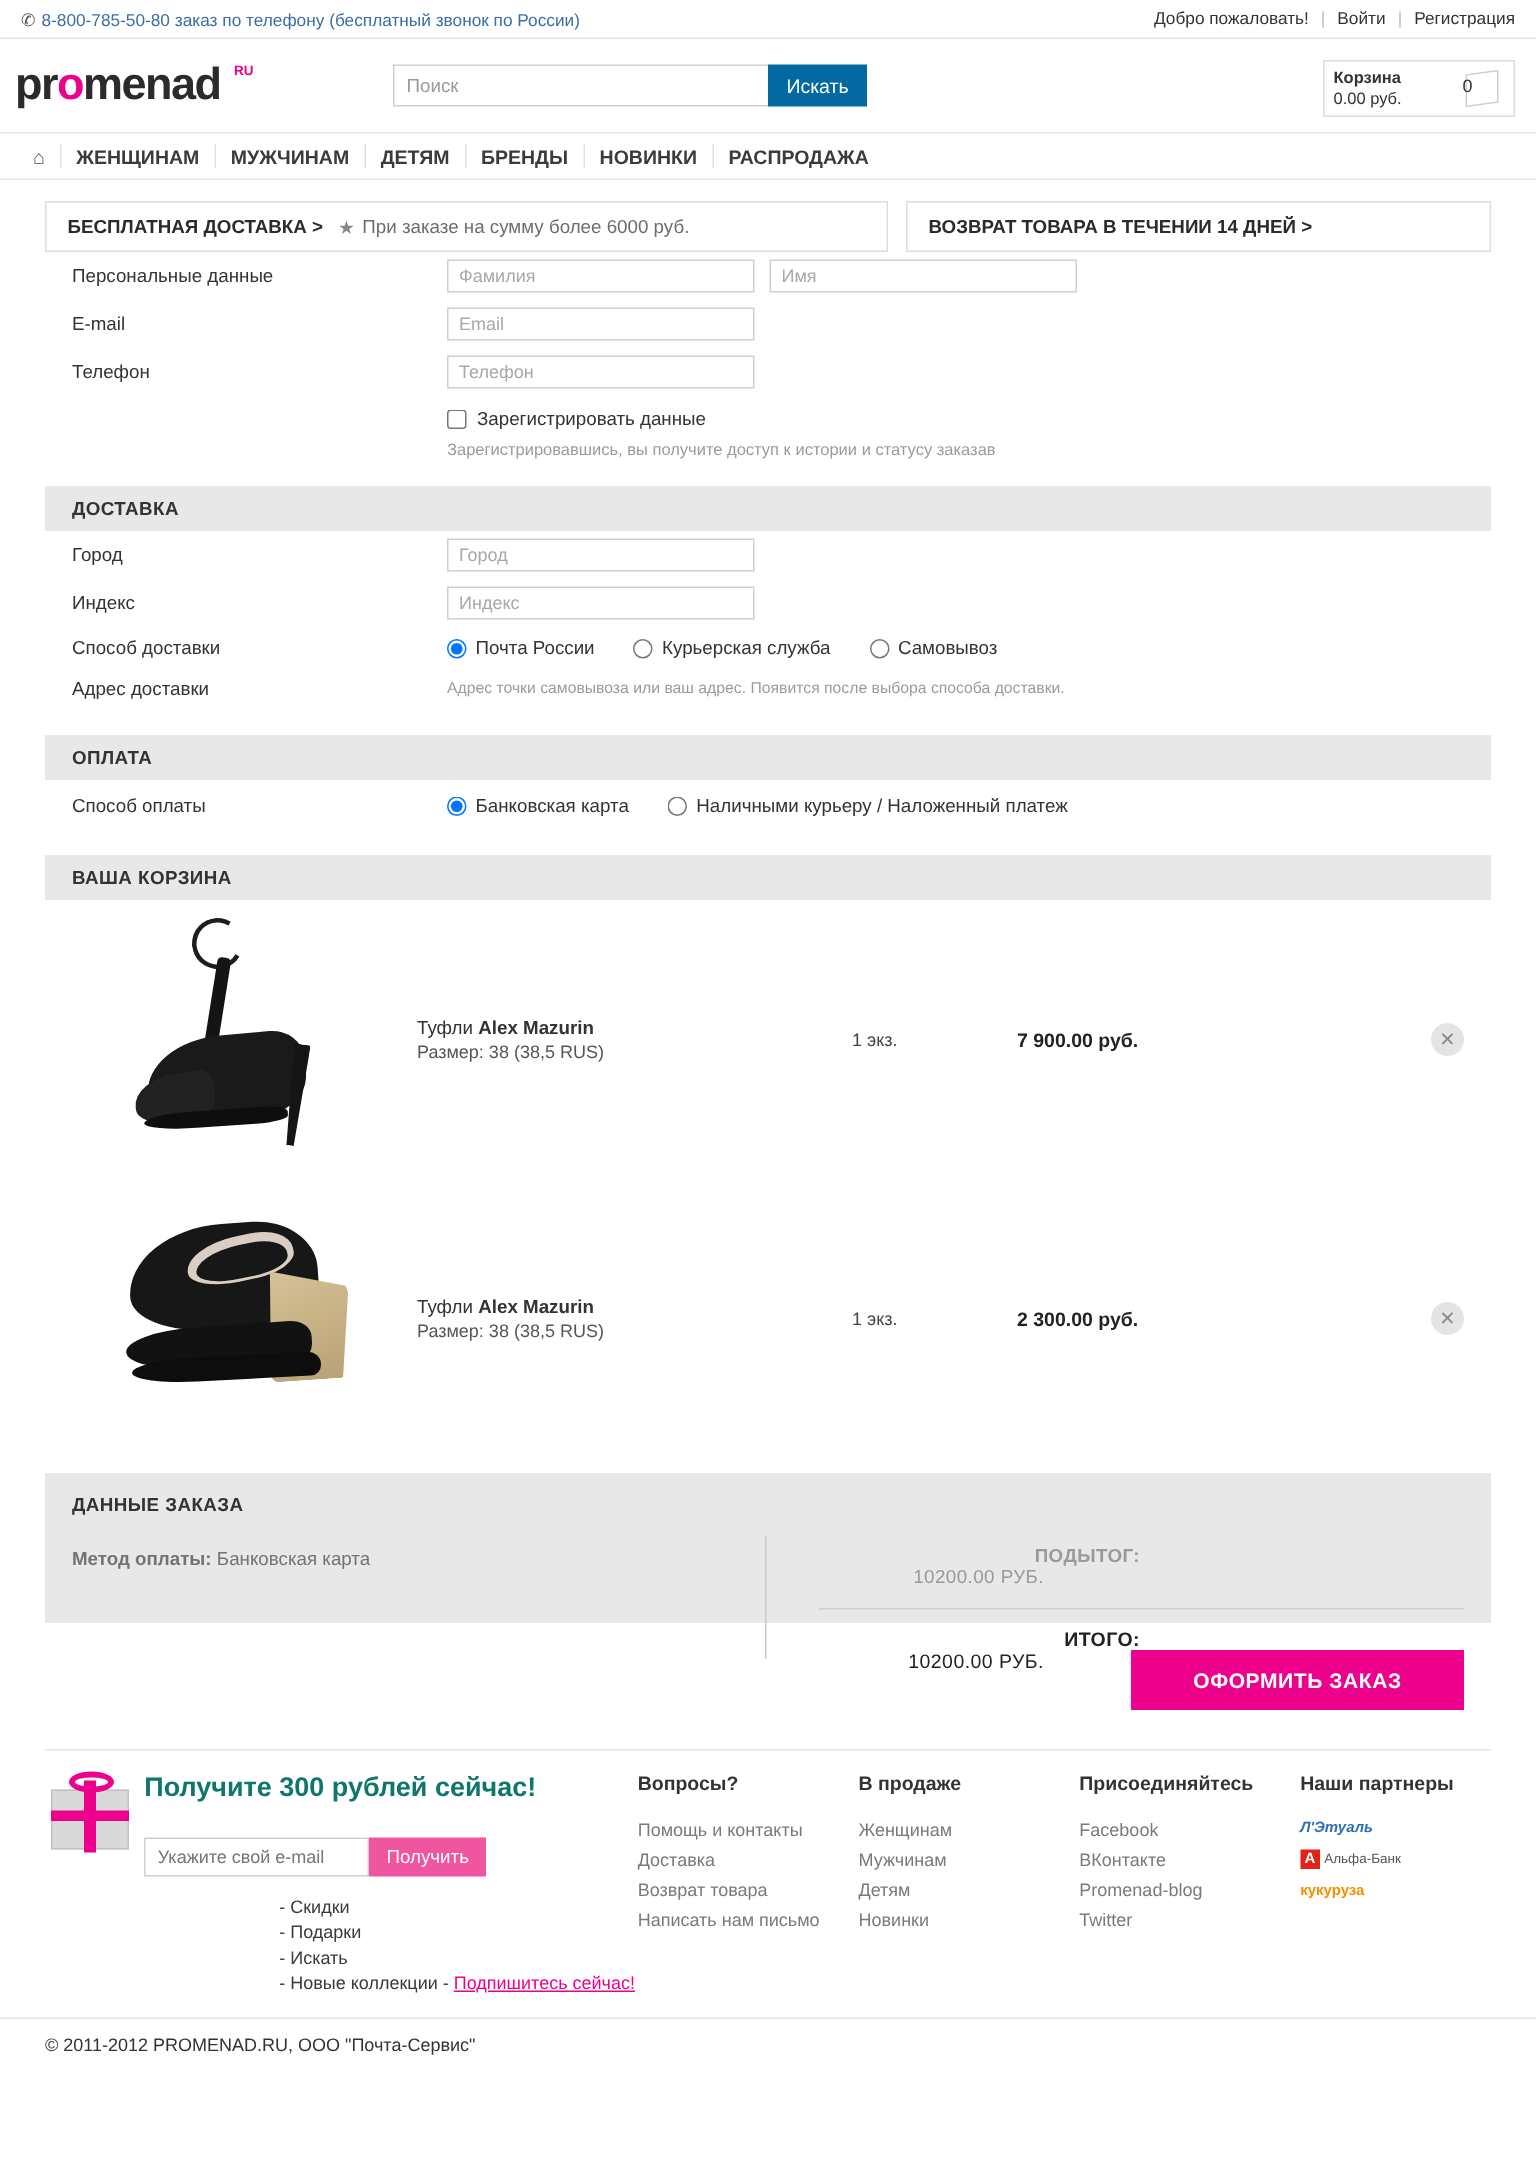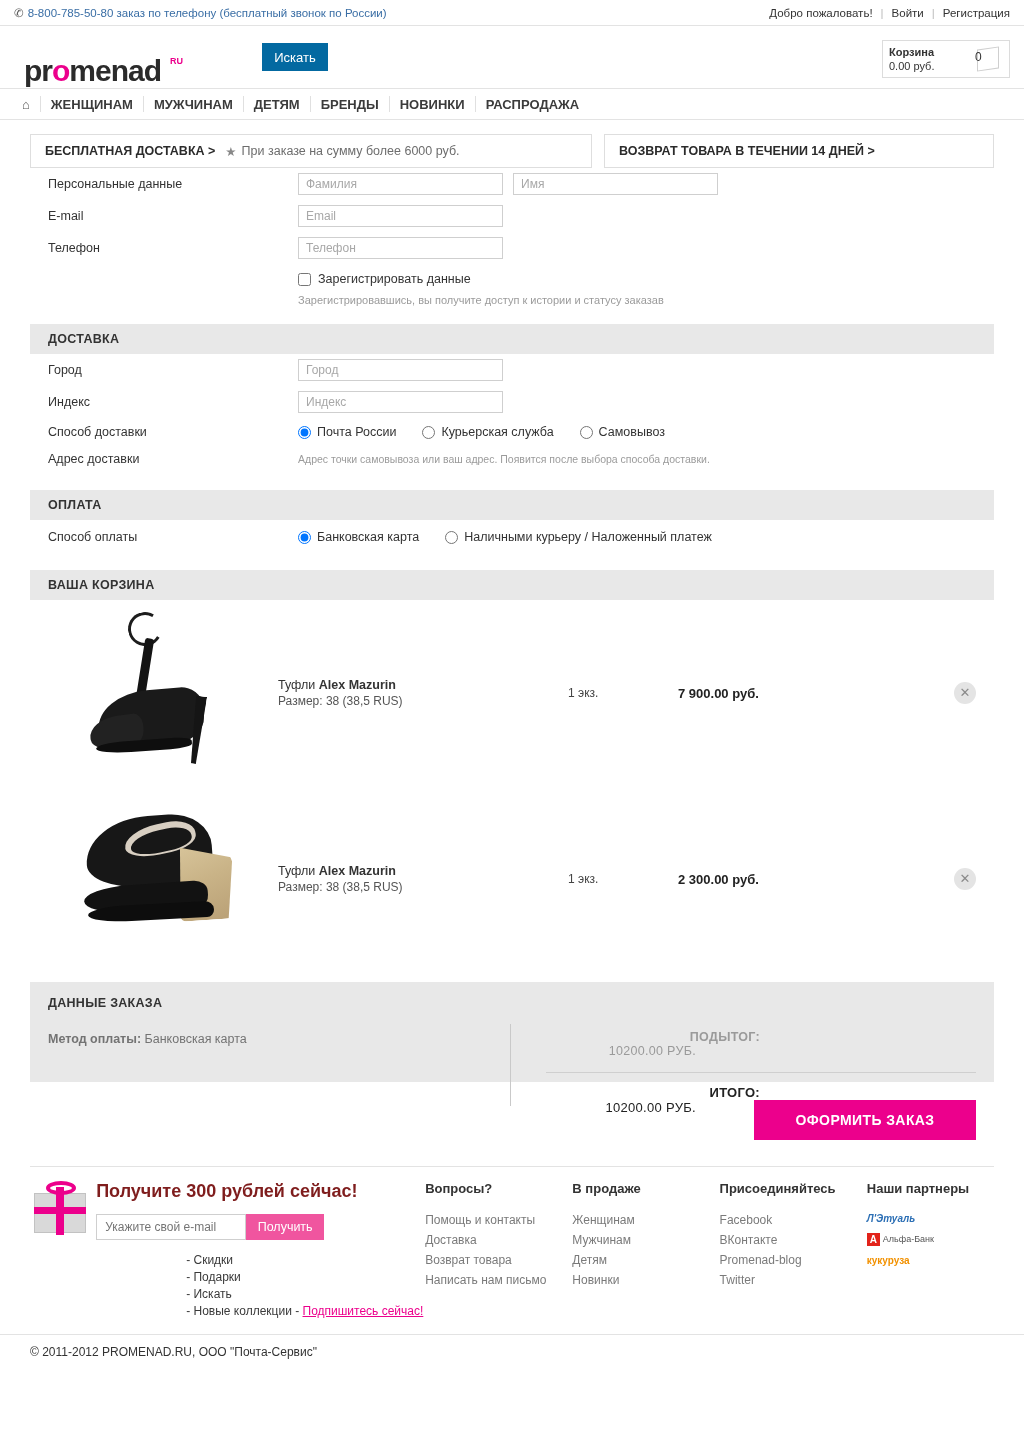--- a/index.html
+++ b/index.html
@@ -34,22 +34,22 @@
     gap: 8px;
     color: #333;
   }
   .topbar .right .sep { color: #bbb; }
   .topbar .right a { color: #333; text-decoration: none; }
 
   
   .header {
     height: 62px;
     display: flex;
-    align-items: flex-end;
-    padding: 0 14px;
+    align-items: center;
+    padding: 0 0;
     position: relative;
   }
   .logo {
     font-size: 30px;
     font-weight: bold;
     letter-spacing: -1px;
     color: #2b2b2b;
     position: relative;
     margin-left: 10px;
   }
@@ -438,24 +438,24 @@
   .gift .ribbon-h {
     position: absolute; left: 4px; top: 26px; width: 52px; height: 7px;
     background: #ec008c;
   }
   .gift .bow {
     position: absolute; left: 16px; top: 0px; width: 30px; height: 14px;
     border: 4px solid #ec008c; border-radius: 50%;
   }
   .subscribe { width: 370px; padding-left: 8px; }
   .subscribe .head {
-    color: #7f1d1d;
+    color: #0f766e;
     font-size: 18px;
     font-weight: bold;
-    margin-bottom: 12px;
+    margin-bottom: 23px;
   }
   .subscribe .row { display: flex; height: 26px; margin-bottom: 12px; align-items: center; }
   .subscribe .row input {
     width: 150px; height: 26px;
     border: 1px solid #cfcfcf;
     padding: 0 8px;
     font-size: 12px; color: #555;
     outline: none;
     font-family: "Liberation Sans", sans-serif;
   }
@@ -527,20 +527,21 @@
     <a href="#">Регистрация</a>
   </div>
 </div>
 
 <div class="header">
   <div class="logo">
     <span>pr</span><span class="o">o</span><span>menad</span><span class="ru">RU</span>
   </div>
 
   <div class="searchbox">
+    <input type="text" placeholder="Поиск" style="">
     <button>Искать</button>
   </div>
 
   <div class="cart">
     <div class="ctext">
       <b>Корзина</b><br>
       <span>0.00 руб.</span>
     </div>
     <div class="bag">
       <div class="bagshape"></div>

